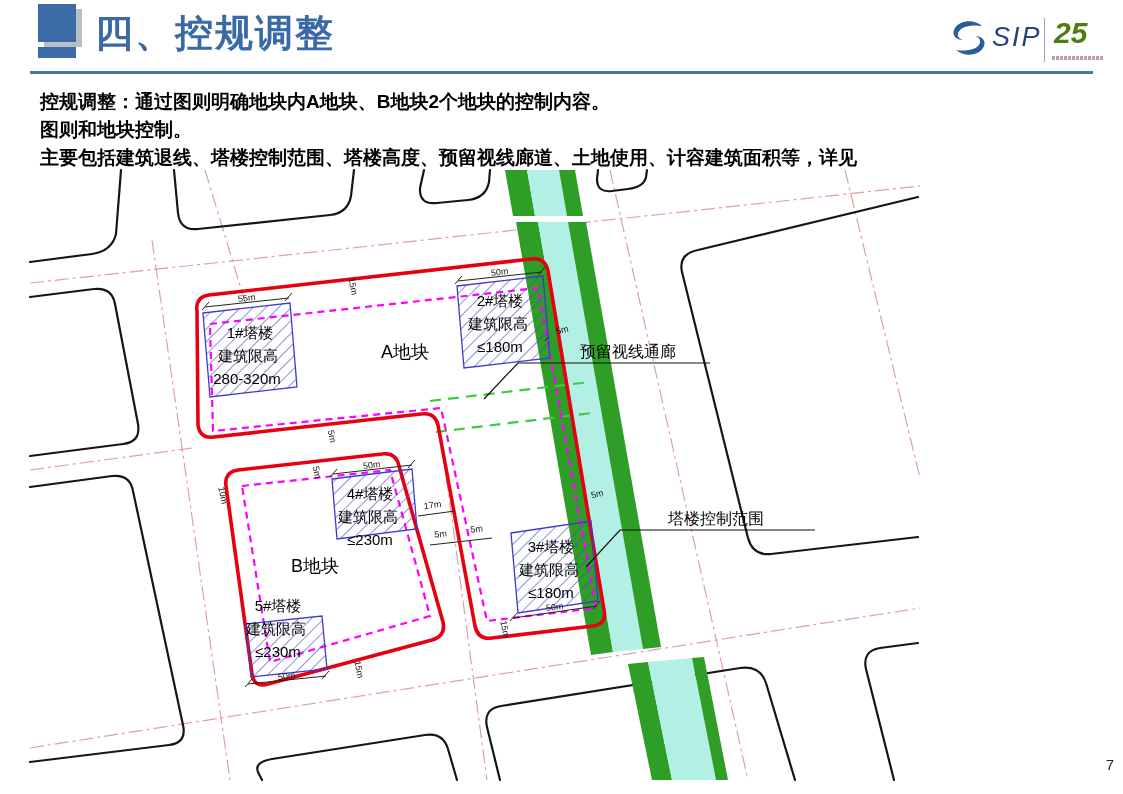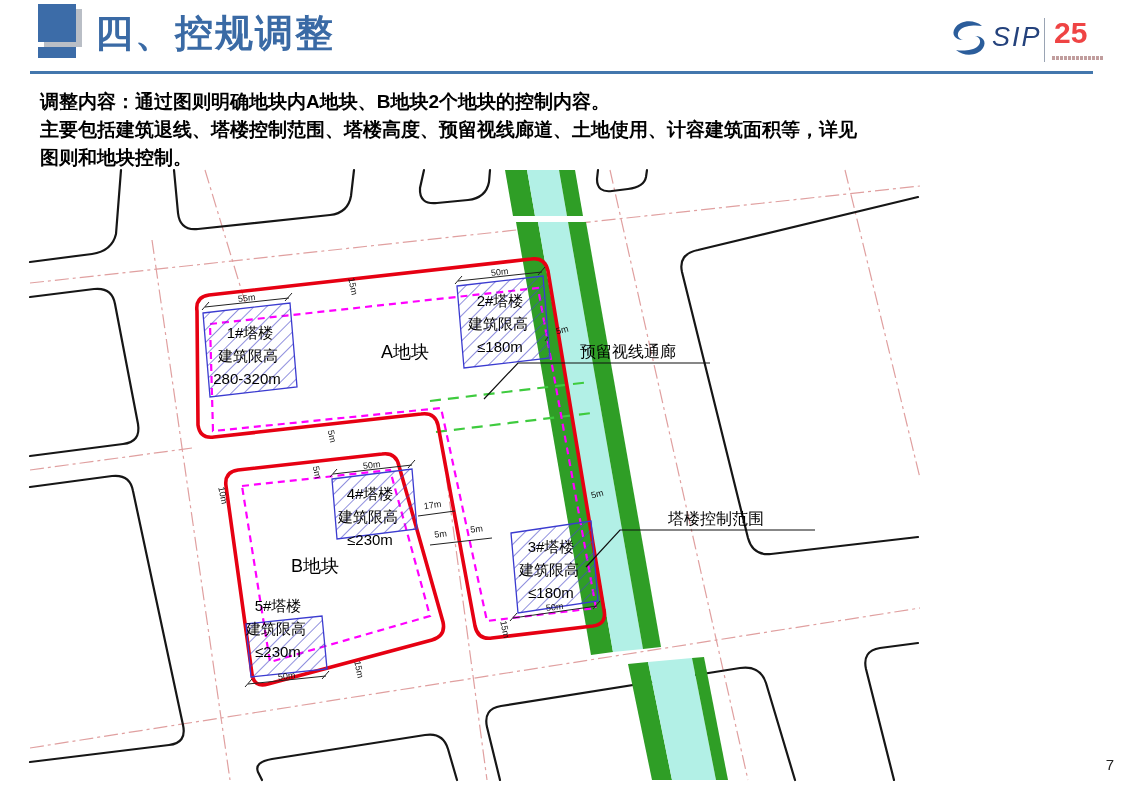--- a/index.html
+++ b/index.html
@@ -14,21 +14,21 @@
   .hdr-title{
     position:absolute;left:95px;top:8px;font-size:38px;font-weight:700;
     color:#3a6aa5;letter-spacing:2px;white-space:nowrap;
   }
   .hdr-rule{position:absolute;left:30px;top:71px;width:1063px;height:3px;background:#4377ad;}
   
   .logo{position:absolute;left:948px;top:16px;width:160px;height:50px;}
   .logo-swirl{position:absolute;left:0;top:2px;width:42px;height:40px;}
   .logo-sip{position:absolute;left:44px;top:6px;font-size:27px;font-weight:400;color:#24427c;letter-spacing:2px;font-style:italic;}
   .logo-div{position:absolute;left:96px;top:2px;width:1px;height:44px;background:#9aa4b4;}
-  .logo-25{position:absolute;left:106px;top:0px;font-size:30px;font-weight:700;color:#ef4444;}
+  .logo-25{position:absolute;left:106px;top:0px;font-size:30px;font-weight:700;font-style:italic;color:#4d7c0f;}
   .logo-caption{position:absolute;left:104px;top:40px;width:52px;height:4px;opacity:.65;
     background:repeating-linear-gradient(90deg,#a06a6a 0 3px,#fff 3px 4px);}
   
   .para{position:absolute;left:40px;top:88px;width:1050px;font-size:19px;font-weight:700;color:#000;line-height:28px;}
   
   .map-svg{position:absolute;left:0;top:0;}
   
   .page-num{position:absolute;left:1090px;top:756px;width:24px;text-align:right;font-size:15px;color:#222;}
   svg text{font-family:"Liberation Sans",sans-serif;}
 </style>
@@ -48,23 +48,23 @@
       <path d="M34,8 C26,1 12,2 7,10 C3,16 7,22 15,22 C10,21 8,16 12,12 C17,7 28,7 34,8 Z" fill="#2b5d9b"></path>
       <path d="M8,32 C16,39 30,38 35,30 C39,24 35,18 27,18 C32,19 34,24 30,28 C25,33 14,33 8,32 Z" fill="#2b5d9b"></path>
     </svg>
     <span class="logo-sip">SIP</span>
     <span class="logo-div"></span>
     <span class="logo-25">25</span>
     <span class="logo-caption"></span>
   </div>
 
   <div class="para">
-    <div>调整内容：通过图则明确地块内A地块、B地块2个地块的控制内容。</div>
+    <div>控规调整：通过图则明确地块内A地块、B地块2个地块的控制内容。</div>
+    <div>图则和地块控制。</div>
     <div>主要包括建筑退线、塔楼控制范围、塔楼高度、预留视线廊道、土地使用、计容建筑面积等，详见</div>
-    <div>图则和地块控制。</div>
   </div>
 
   <svg class="map-svg" width="1123" height="794" viewBox="0 0 1123 794">
     <defs>
       <pattern id="hatch" width="9" height="9" patternUnits="userSpaceOnUse" patternTransform="rotate(-45)">
         <line x1="0" y1="0" x2="9" y2="0" stroke="#4646c8" stroke-width="1.2"></line>
       </pattern>
     </defs>
 
     <g stroke="#e0a0a0" stroke-width="1.2" fill="none" stroke-dasharray="14 4 3 4">

